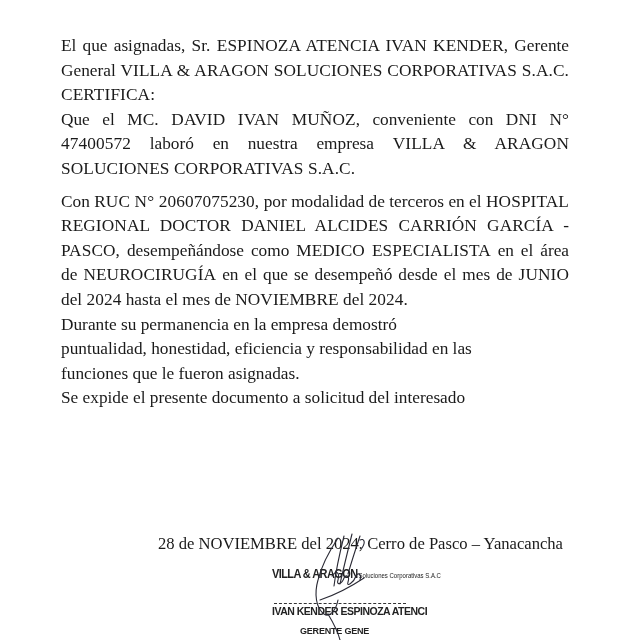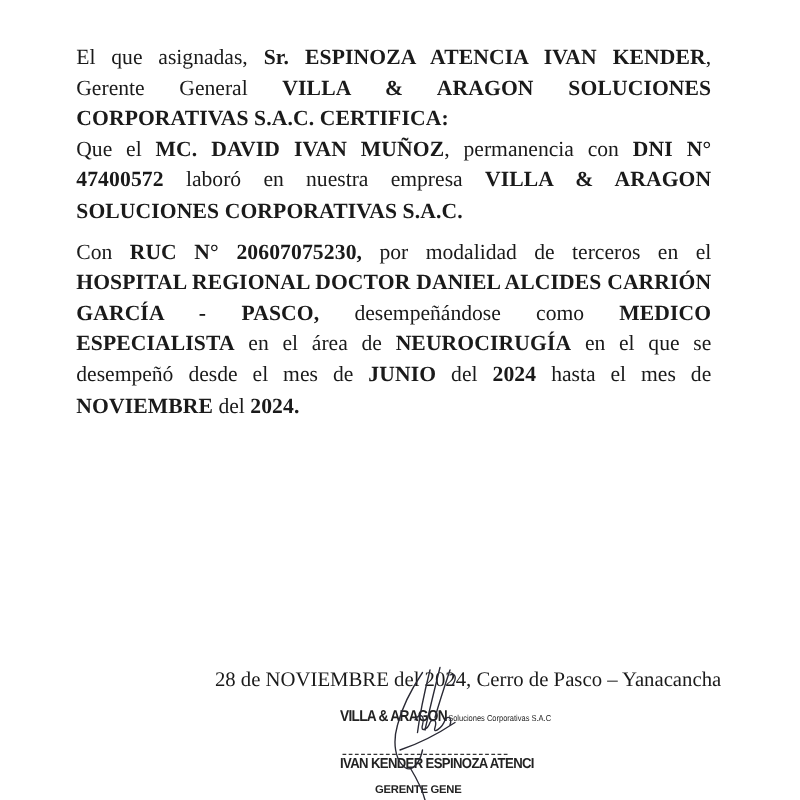--- a/index.html
+++ b/index.html
@@ -27,26 +27,26 @@
       margin: 0;
       text-align: justify;
     }
     .para.gap {
       margin-top: 8px;
     }
     .para.left {
       text-align: left;
     }
     b {
-      font-weight: bold;
+      font-weight: normal;
       letter-spacing: 0.1px;
     }
     .date-line {
       position: absolute;
-      left: 128px;
+      left: 114px;
       top: 533px;
       width: 449px;
       font-size: 16.6px;
       line-height: 22px;
       text-align: right;
       white-space: nowrap;
     }
     .stamp {
       position: absolute;
       left: 262px;
@@ -110,30 +110,35 @@
 </head>
 <body>
 
 <div class="doc">
 
   <p class="para">
     <span>El que asignadas, </span><b>Sr. ESPINOZA ATENCIA IVAN KENDER</b><span>, Gerente General </span><b>VILLA &amp; ARAGON SOLUCIONES CORPORATIVAS S.A.C. CERTIFICA:</b>
   </p>
 
   <p class="para">
-    <span>Que el </span><b>MC. DAVID IVAN MUÑOZ</b><span>, permanencia con </span><b>DNI N° 47400572</b><span> laboró en nuestra empresa </span><b>VILLA &amp; ARAGON SOLUCIONES CORPORATIVAS S.A.C.</b>
+    <span>Que el </span><b>MC. DAVID IVAN MUÑOZ</b><span>, conveniente con </span><b>DNI N° 47400572</b><span> laboró en nuestra empresa </span><b>VILLA &amp; ARAGON SOLUCIONES CORPORATIVAS S.A.C.</b>
   </p>
 
   <p class="para gap">
     <span>Con </span><b>RUC N° 20607075230,</b><span> por modalidad de terceros en el </span><b>HOSPITAL REGIONAL DOCTOR DANIEL ALCIDES CARRIÓN GARCÍA - PASCO,</b><span> desempeñándose como </span><b>MEDICO ESPECIALISTA</b><span> en el área de </span><b>NEUROCIRUGÍA</b><span> en el que se desempeñó desde el mes de </span><b>JUNIO</b><span> del </span><b>2024</b><span> hasta el mes de </span><b>NOVIEMBRE</b><span> del </span><b>2024.</b>
   </p>
 
+  <p class="para left">
+    <span>Durante su permanencia en la empresa demostró</span><br>
+    <span>puntualidad, honestidad, eficiencia y responsabilidad en las</span><br>
+    <span>funciones que le fueron asignadas.</span>
+  </p>
 
   <p class="para left">
-    <br>
+    <span>Se expide el presente documento a solicitud del interesado</span><br>
   </p>
 </div>
 
 <div class="date-line">28 de NOVIEMBRE del 2024, Cerro de Pasco – Yanacancha</div>
 
 <div class="stamp">
   <div class="stamp-company">
     <span>VILLA &amp; ARAGON</span><small>Soluciones Corporativas S.A.C</small>
   </div>
   <div class="stamp-rule"></div>

